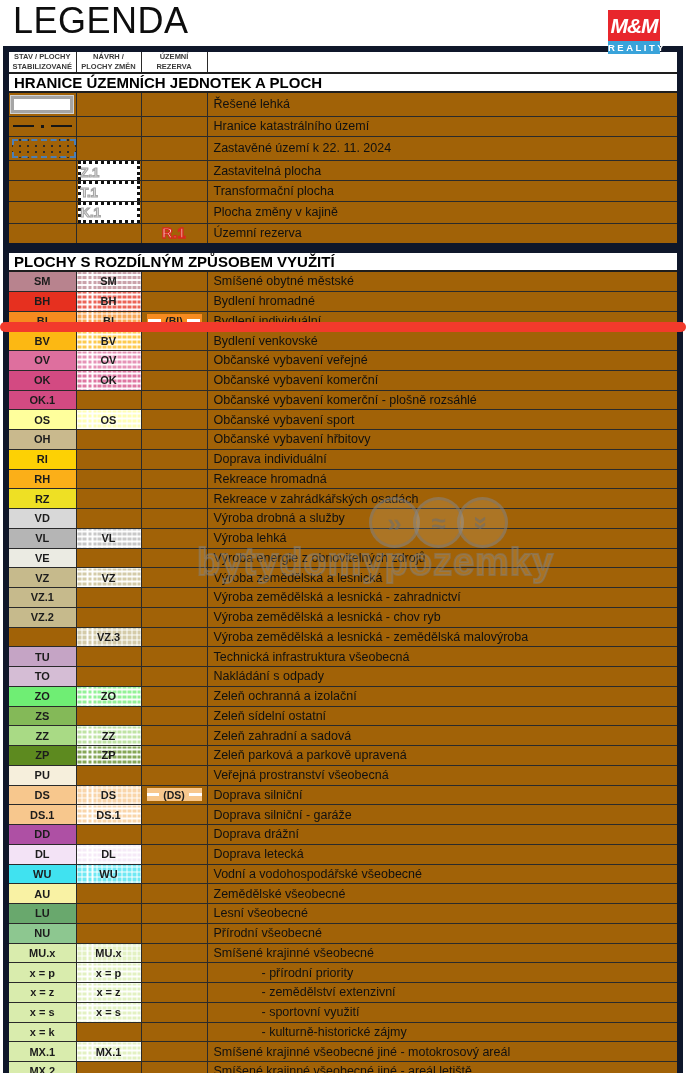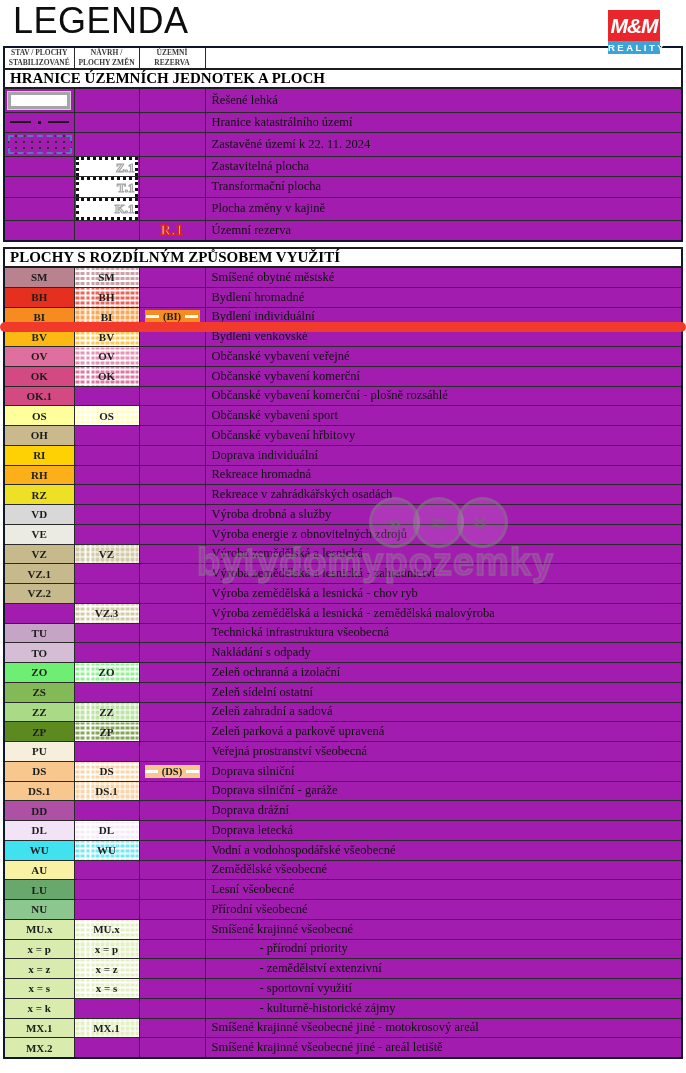--- a/index.html
+++ b/index.html
@@ -9,21 +9,21 @@
     font-family:"Liberation Sans", sans-serif;
   }
   .title{position:absolute;left:13px;top:0px;font-size:36px;font-weight:normal;letter-spacing:.5px;color:#0d0d0d;}
   
   .logo{position:absolute;left:608px;top:10px;width:52px;z-index:5;}
   .logo-red{background:#e8262c;height:31px;display:flex;align-items:center;justify-content:center;
     color:#fff;font-weight:bold;font-style:italic;font-size:21px;letter-spacing:-1px;}
   .logo-blue{background:#39a3da;height:13px;color:#fff;font-weight:bold;font-size:9.5px;
     text-align:center;letter-spacing:2.5px;line-height:13px;}
   
-  table{border-collapse:collapse;table-layout:fixed;width:680px;background:#a21caf;border:2px solid #0f172a;font-family:Liberation Serif, serif;}
+  table{border-collapse:collapse;table-layout:fixed;width:680px;background:#a16207;border:6px solid #0f172a;}
   #t1{position:absolute;left:3px;top:46px;}
   #t2{position:absolute;left:3px;top:247px;}
   td,th{border:1px solid #2a2a2a;padding:0;overflow:hidden;vertical-align:middle;}
   .colhead th{height:19px;background:#fff;font-size:7.5px;font-weight:bold;color:#3a3a3a;
     text-align:center;line-height:1.3;}
   .sechead td{height:17px;font-size:15px;font-weight:bold;color:#000;padding-left:5px;
     border-top:2px solid #1e1e1e;border-bottom:2px solid #1e1e1e;background:#fff;}
   #t1 tbody td{height:19.4px;}
   #t2 tbody td{height:18.75px;}
   .code{font-size:11px;font-weight:bold;text-align:center;color:#1c1c1c;}
@@ -42,21 +42,21 @@
   .pill .dash{width:13px;height:3px;background:#fff;}
   
   .frame{width:56px;height:11px;margin:3px auto;background:#fff;border:3px solid #a5a5a5;outline:1px solid #d2d2d2;}
   .dashdot{display:flex;align-items:center;justify-content:center;gap:7px;}
   .dashdot .d{width:21px;height:2px;background:#161616;}
   .dashdot .dot{width:3px;height:3px;background:#161616;}
   .zast{width:60px;height:15px;margin:2px 3px;border:2px dashed #4d7fb5;
     background-image:radial-gradient(circle,#2c2c2c 1.2px,transparent 1.5px);
     background-size:8px 6px;background-position:2px 2px;}
   .zone{height:100%;box-sizing:border-box;margin:0 1px;border:3px dotted #111;border-bottom:none;
-    display:flex;align-items:center;justify-content:flex-end;background:#fff;}
+    display:flex;align-items:center;justify-content:flex-start;background:#fff;}
   .zone.last{border-bottom:3px dotted #111;}
   .outline-label{color:#fff;-webkit-text-stroke:1.2px #a6a6a6;font-weight:bold;font-size:13px;}
   .r1{color:#fff;-webkit-text-stroke:1.4px #d8281c;font-weight:800;font-size:14.5px;text-align:center;letter-spacing:.5px;}
   
   .redline{position:absolute;left:0;top:322px;width:686px;height:10px;background:#f23a2c;border-radius:5px;z-index:30;}
   
   .wm{position:absolute;left:0;top:0;width:686px;height:1073px;pointer-events:none;z-index:20;}
   .wm-circle{position:absolute;width:45px;height:45px;border:3px solid rgba(120,120,120,.5);border-radius:50%;
     display:flex;align-items:center;justify-content:center;background:rgba(255,255,255,.12);
     color:rgba(110,110,110,.6);font-size:26px;font-weight:bold;line-height:1;}
@@ -250,20 +250,26 @@
         <td></td>
         <td class="desc">Rekreace v zahrádkářských osadách</td>
       </tr>
       <tr>
         <td class="sw code" style="--c: #d8d8d8;">VD</td>
         <td></td>
         <td></td>
         <td class="desc">Výroba drobná a služby</td>
       </tr>
       <tr>
+        <td class="sw code" style="--c: #b5b5b5;">VL</td>
+        <td class="hatch code" style="--c: #b5b5b5;">VL</td>
+        <td></td>
+        <td class="desc">Výroba lehká</td>
+      </tr>
+      <tr>
         <td class="sw code" style="--c: #ebebe3;">VE</td>
         <td></td>
         <td></td>
         <td class="desc">Výroba energie z obnovitelných zdrojů</td>
       </tr>
       <tr>
         <td class="sw code" style="--c: #c6ba8c;">VZ</td>
         <td class="hatch code" style="--c: #c6ba8c;">VZ</td>
         <td></td>
         <td class="desc">Výroba zemědělská a lesnická</td>

